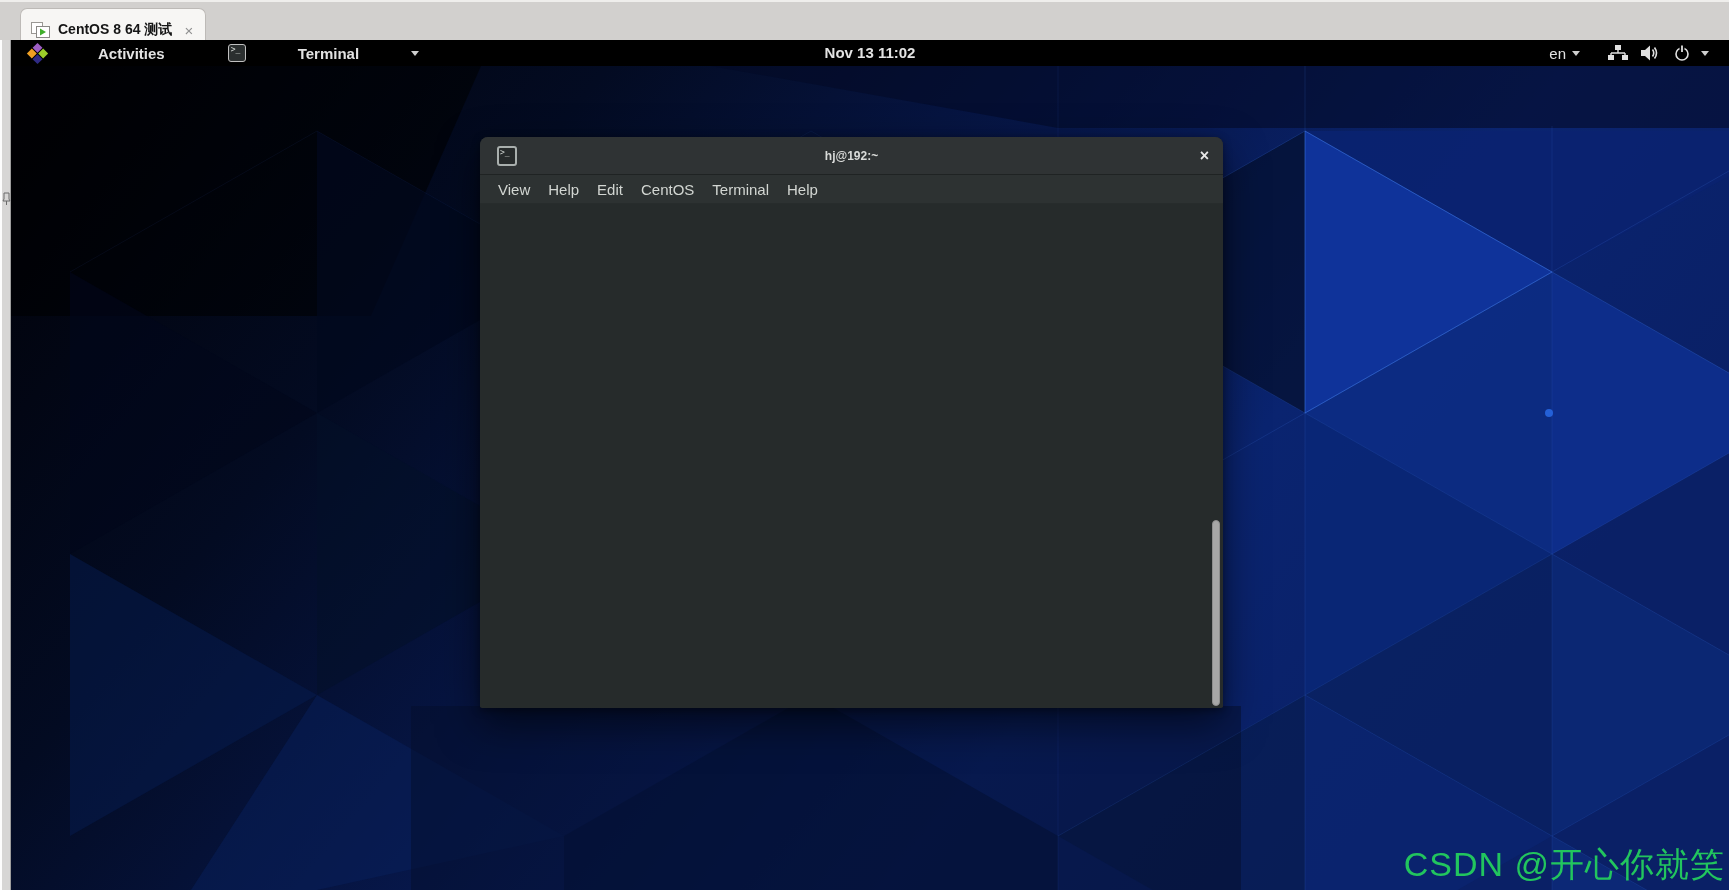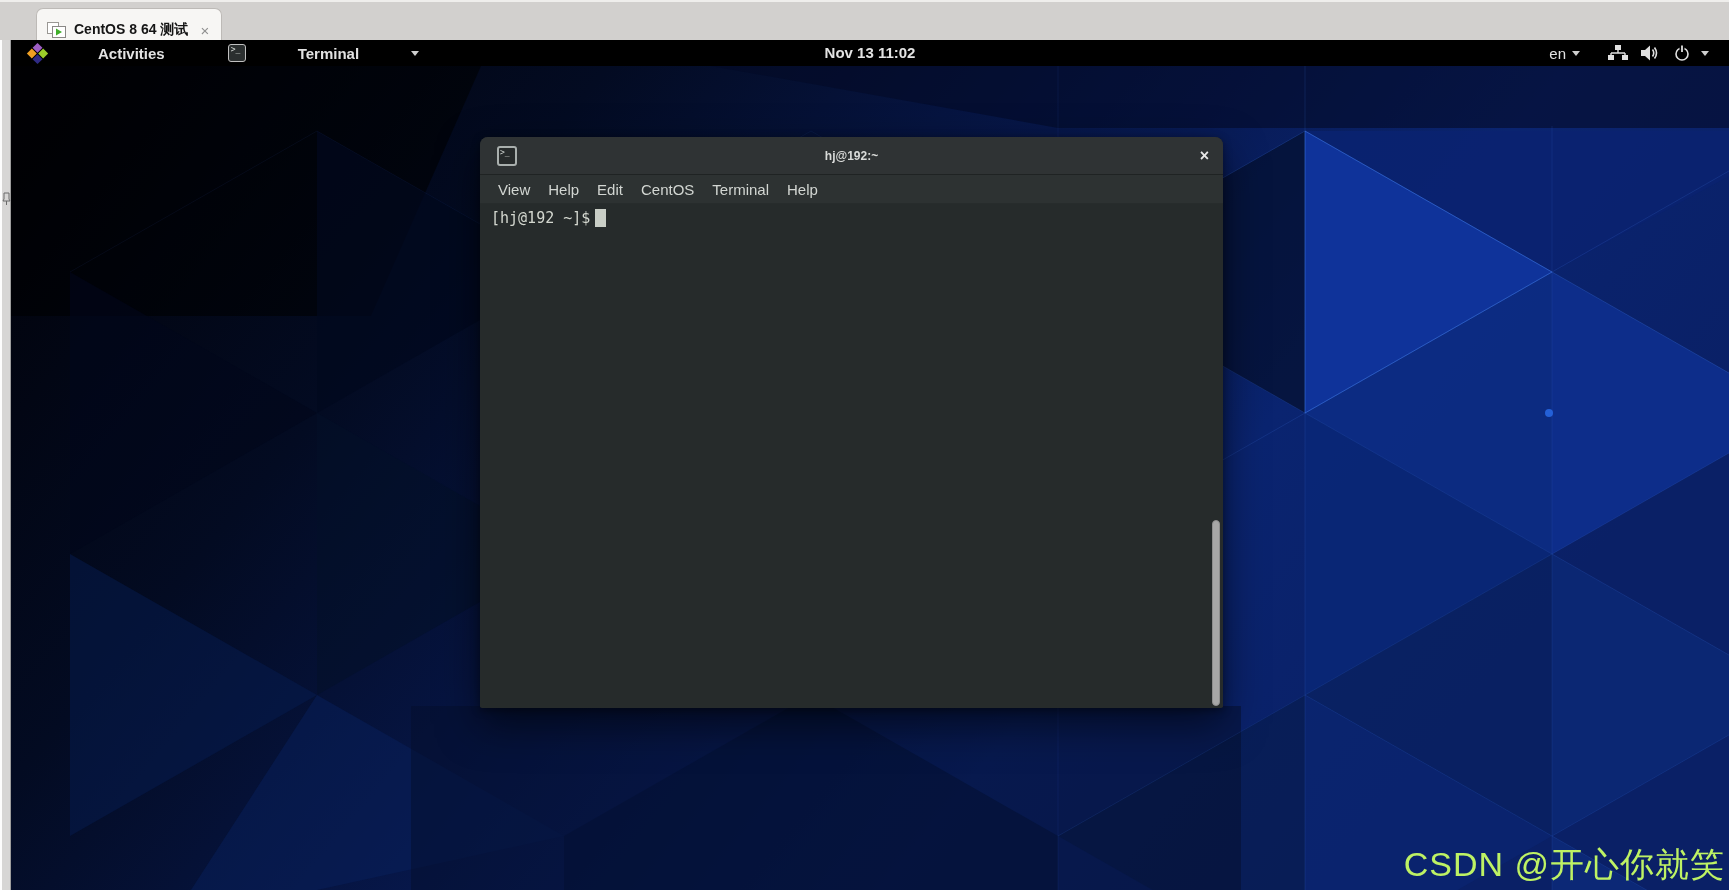--- a/index.html
+++ b/index.html
@@ -8,21 +8,21 @@
     position: relative; width: 1729px; height: 890px; overflow: hidden;
     font-family: "Liberation Sans", sans-serif; background: #d3d1cf;
   }
 
   
   .vm-tabbar {
     position: absolute; left: 0; top: 0; width: 1729px; height: 40px;
     background: #d2d0ce; border-top: 2px solid #efeeec;
   }
   .vm-tab {
-    position: absolute; left: 36px; top: 6px; height: 34px; min-width: 176px;
+    position: absolute; left: 20px; top: 6px; height: 34px; min-width: 176px;
     background: #f7f6f4; border: 1px solid #bdbab7; border-bottom: none;
     border-radius: 7px 7px 0 0; display: flex; align-items: center; padding: 9px 12px 0 10px;
   }
   .vm-tab-label { font-size: 14px; font-weight: bold; color: #151515; margin-left: 7px; white-space: nowrap; }
   .vm-tab-close { margin-left: 12px; color: #8f8f8f; font-size: 15px; line-height: 1; cursor: default; }
 
   
   .left-strip {
     position: absolute; left: 0; top: 40px; width: 11px; height: 850px;
     background: #d7d6d5; border-right: 1px solid #9d9d9d; border-left: 2px solid #fdfdfd;
@@ -87,21 +87,21 @@
   .prompt-line { font-family: "DejaVu Sans Mono", monospace; font-size: 15px; color: #d3d7cf; line-height: 20px; white-space: pre; display: flex; align-items: center; }
   .term-cursor { display: inline-block; width: 11px; height: 18px; background: #c9cec6; margin-left: 5px; }
 
   .term-scrollbar-thumb {
     position: absolute; right: 3px; top: 316px; width: 8px; height: 186px;
     background: #a7a7a7; border-radius: 4px; border: 1px solid #8e8e8e;
   }
 
   
   .watermark {
-    position: absolute; right: 4px; top: 776px; font-size: 34px; color: #bef264;
+    position: absolute; right: 4px; top: 776px; font-size: 34px; color: #22c55e;
     letter-spacing: 1px; white-space: nowrap;
   }
 </style>
 </head>
 <body>
 
 <div class="stage">
 
   <div class="vm-tabbar">
     <div class="vm-tab">
@@ -227,24 +227,20 @@
       </div>
       <div class="term-menubar">
         <span class="term-menu-item">View</span>
         <span class="term-menu-item">Help</span>
         <span class="term-menu-item">Edit</span>
         <span class="term-menu-item">CentOS</span>
         <span class="term-menu-item">Terminal</span>
         <span class="term-menu-item">Help</span>
       </div>
       <div class="term-content">
-        <div class="prompt-line">
-          <span>[hj@192 ~]$</span>
-          <span class="term-cursor"></span>
-        </div>
         <div class="term-scrollbar-thumb"></div>
       </div>
     </div>
 
     <div class="watermark">CSDN @开心你就笑</div>
   </div>
 
 </div>
 
 </body></html>

